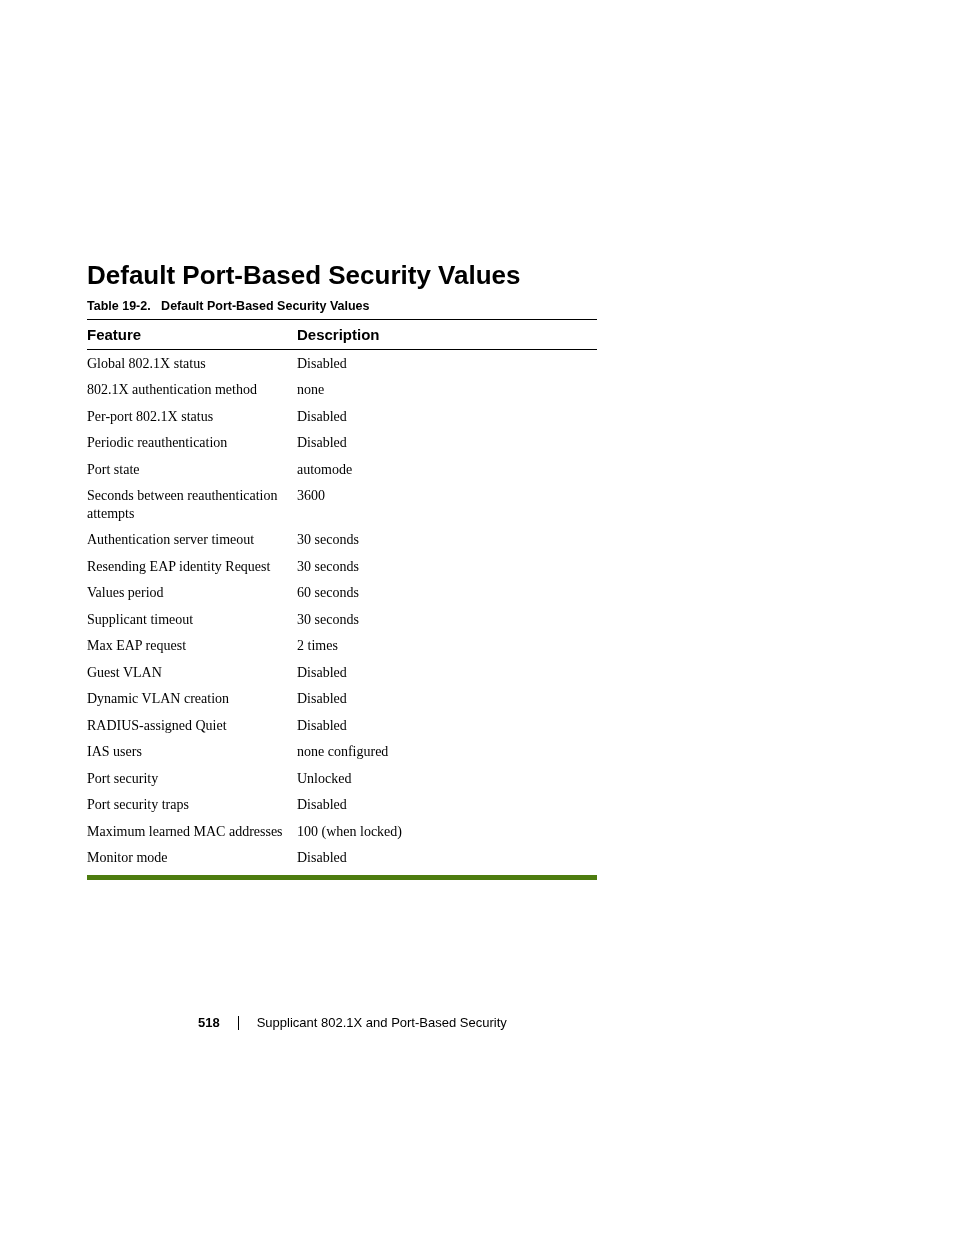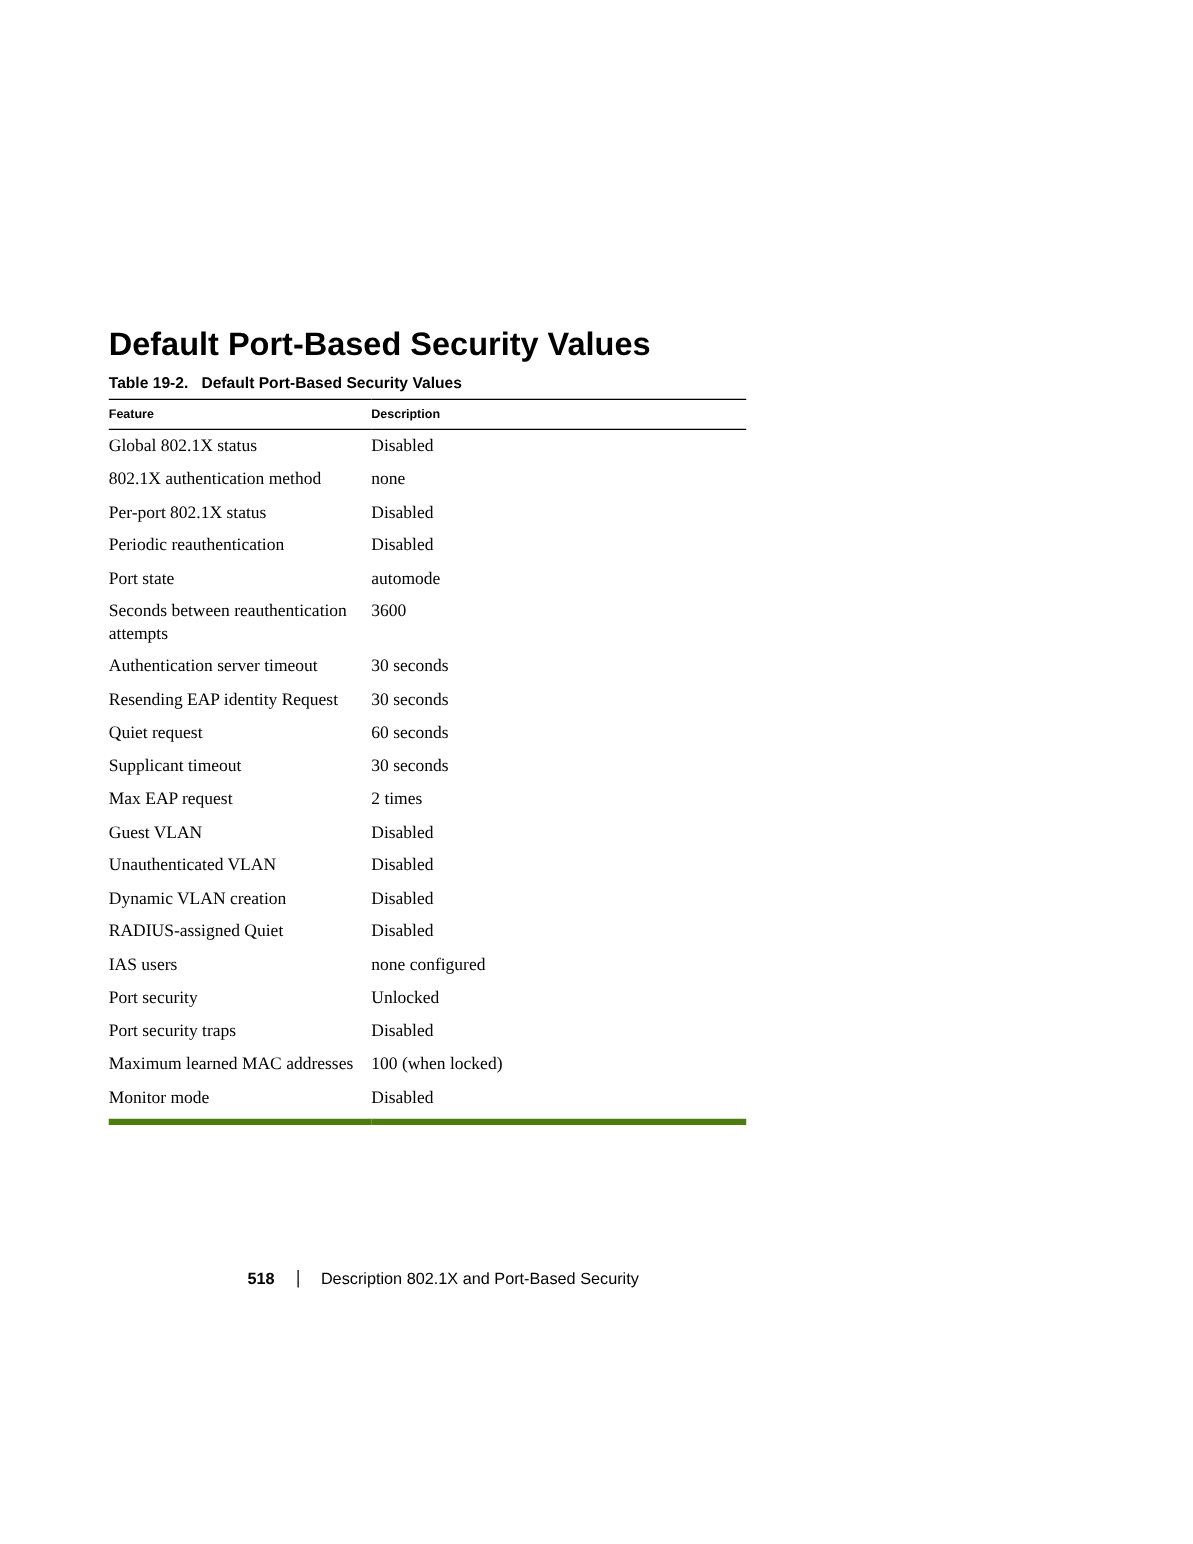--- a/index.html
+++ b/index.html
@@ -35,21 +35,21 @@
     margin: 0 0 6px 0;
   }
   table.data {
     width: 510px;
     border-collapse: collapse;
     font-size: 14px;
   }
   table.data thead th {
     font-family: "Helvetica Neue", Helvetica, Arial, sans-serif;
     font-weight: 700;
-    font-size: 10px;
+    font-size: 15px;
     text-align: left;
     padding: 6px 0 6px 0;
     border-top: 1.5px solid #000;
     border-bottom: 1px solid #000;
   }
   table.data thead th.col-feature { width: 210px; }
   table.data tbody td {
     padding: 4.5px 10px 4.5px 0;
     vertical-align: top;
     line-height: 1.25;
@@ -126,37 +126,33 @@
         </tr>
         <tr>
           <td>Authentication server timeout</td>
           <td>30 seconds</td>
         </tr>
         <tr>
           <td>Resending EAP identity Request</td>
           <td>30 seconds</td>
         </tr>
         <tr>
-          <td>Quiet request</td>
+          <td>Values period</td>
           <td>60 seconds</td>
         </tr>
         <tr>
           <td>Supplicant timeout</td>
           <td>30 seconds</td>
         </tr>
         <tr>
           <td>Max EAP request</td>
           <td>2 times</td>
         </tr>
         <tr>
           <td>Guest VLAN</td>
-          <td>Disabled</td>
-        </tr>
-        <tr>
-          <td>Unauthenticated VLAN</td>
           <td>Disabled</td>
         </tr>
         <tr>
           <td>Dynamic VLAN creation</td>
           <td>Disabled</td>
         </tr>
         <tr>
           <td>RADIUS-assigned Quiet</td>
           <td>Disabled</td>
         </tr>
@@ -179,16 +175,16 @@
         <tr>
           <td>Monitor mode</td>
           <td>Disabled</td>
         </tr>
       </tbody>
   </table>
 
   <div class="footer">
     <span class="pageno">518</span>
     <span class="divider"></span>
-    <span class="crumb">Description 802.1X and Port-Based Security</span>
+    <span class="crumb">Supplicant 802.1X and Port-Based Security</span>
   </div>
 
 </div>
 
 </body></html>

